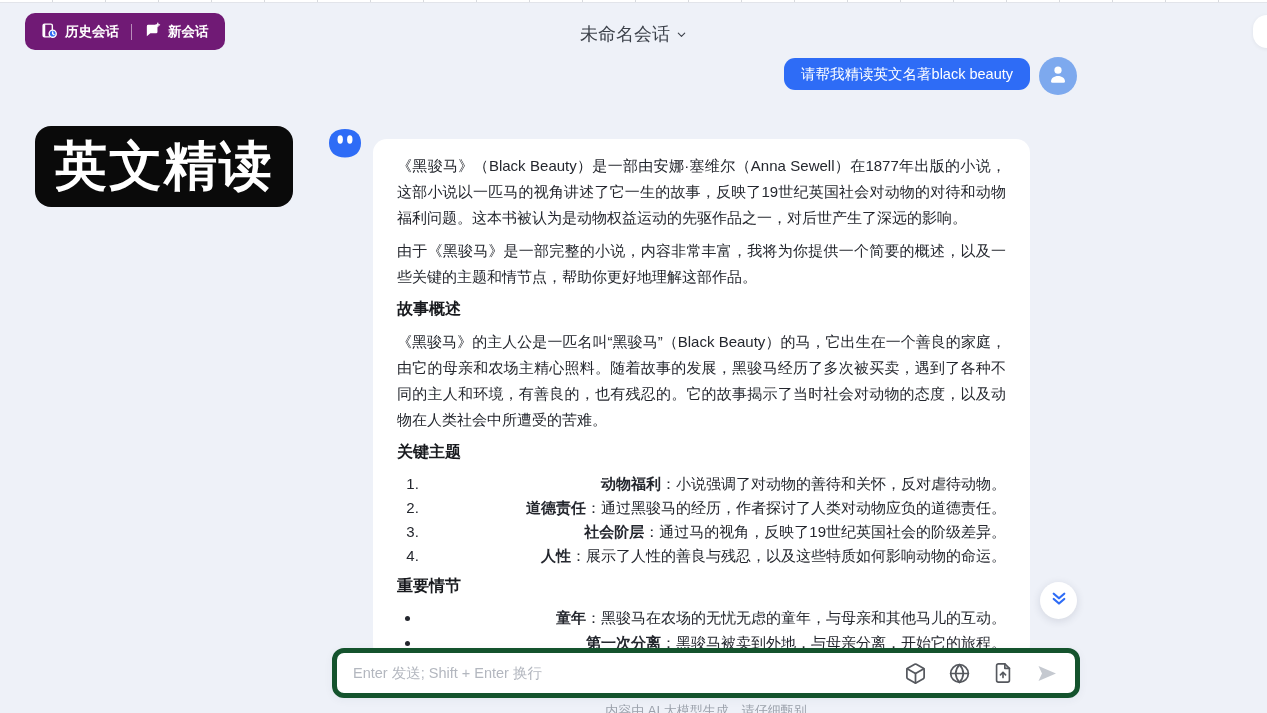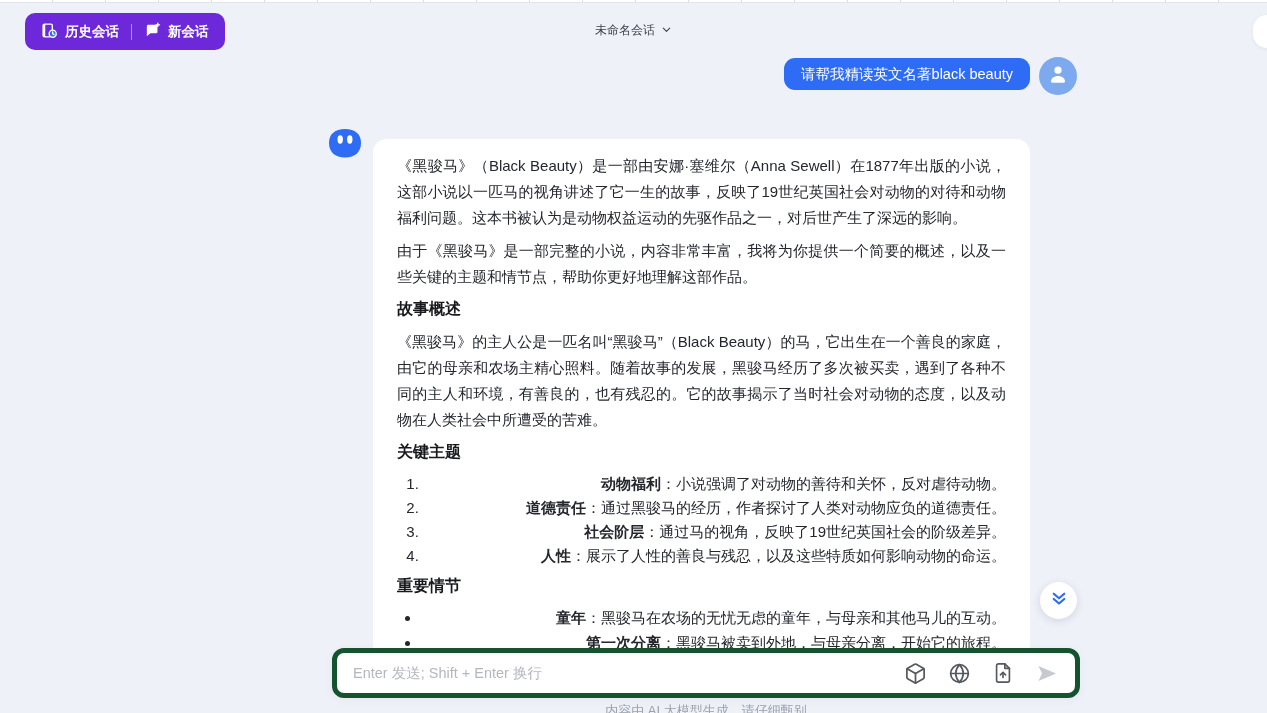--- a/index.html
+++ b/index.html
@@ -14,31 +14,31 @@
   
   .top-sliver {
     position:absolute; top:0; left:0; right:0; height:3px;
     background: repeating-linear-gradient(90deg,#ffffff 0 52px,#d8dade 52px 53px);
     border-bottom: 1px solid #e2e4ea;
   }
 
   
   .header-pill {
     position:absolute; left:25px; top:13px; height:37px;
-    background:#6d28d9; border-radius:10px;
+    background:#701a75; border-radius:10px;
     display:flex; align-items:center; padding:0 4px;
     color:#fff; font-size:13.5px; font-weight:600;
   }
   .pill-btn { display:flex; align-items:center; gap:7px; padding:0 12px; height:100%; cursor:pointer; white-space:nowrap; }
   .pill-divider { width:1px; height:16px; background:rgba(255,255,255,.5); }
 
   .title-wrap {
     position:absolute; top:22px; left:0; right:0;
     display:flex; justify-content:center; align-items:center; gap:6px;
-    color:#3c414a; font-size:12px; cursor:pointer;
+    color:#3c414a; font-size:18px; cursor:pointer;
   }
 
   .right-notch {
     position:absolute; top:15px; right:-14px; width:28px; height:33px;
     background:#fff; border-radius:16px; box-shadow:0 1px 4px rgba(0,0,0,.06);
   }
 
   
   .user-bubble {
     position:absolute; top:58px; right:237px; height:32px;
@@ -158,20 +158,23 @@
   <div class="ai-avatar">
     <span>
       <svg width="34" height="32" viewBox="0 0 34 32">
         <path d="M17 1 C27 1 33 6 33 15 C33 24 27 29.5 17 29.5 C7 29.5 1 24 1 15 C1 6 7 1 17 1 Z" fill="#2e6cf6"></path>
         <ellipse cx="12.2" cy="11.5" rx="2.7" ry="4.2" fill="#ffffff"></ellipse>
         <ellipse cx="21.8" cy="11.5" rx="2.7" ry="4.2" fill="#ffffff"></ellipse>
       </svg>
     </span>
   </div>
 
+  <div class="reading-badge">
+    <span>英文精读</span>
+  </div>
 
   <div class="assistant-panel">
     <p>《黑骏马》（Black Beauty）是一部由安娜·塞维尔（Anna Sewell）在1877年出版的小说，这部小说以一匹马的视角讲述了它一生的故事，反映了19世纪英国社会对动物的对待和动物福利问题。这本书被认为是动物权益运动的先驱作品之一，对后世产生了深远的影响。</p>
     <p>由于《黑骏马》是一部完整的小说，内容非常丰富，我将为你提供一个简要的概述，以及一些关键的主题和情节点，帮助你更好地理解这部作品。</p>
 
     <h4>故事概述</h4>
     <p>《黑骏马》的主人公是一匹名叫“黑骏马”（Black Beauty）的马，它出生在一个善良的家庭，由它的母亲和农场主精心照料。随着故事的发展，黑骏马经历了多次被买卖，遇到了各种不同的主人和环境，有善良的，也有残忍的。它的故事揭示了当时社会对动物的态度，以及动物在人类社会中所遭受的苦难。</p>
 
     <h4>关键主题</h4>
     <ol>

